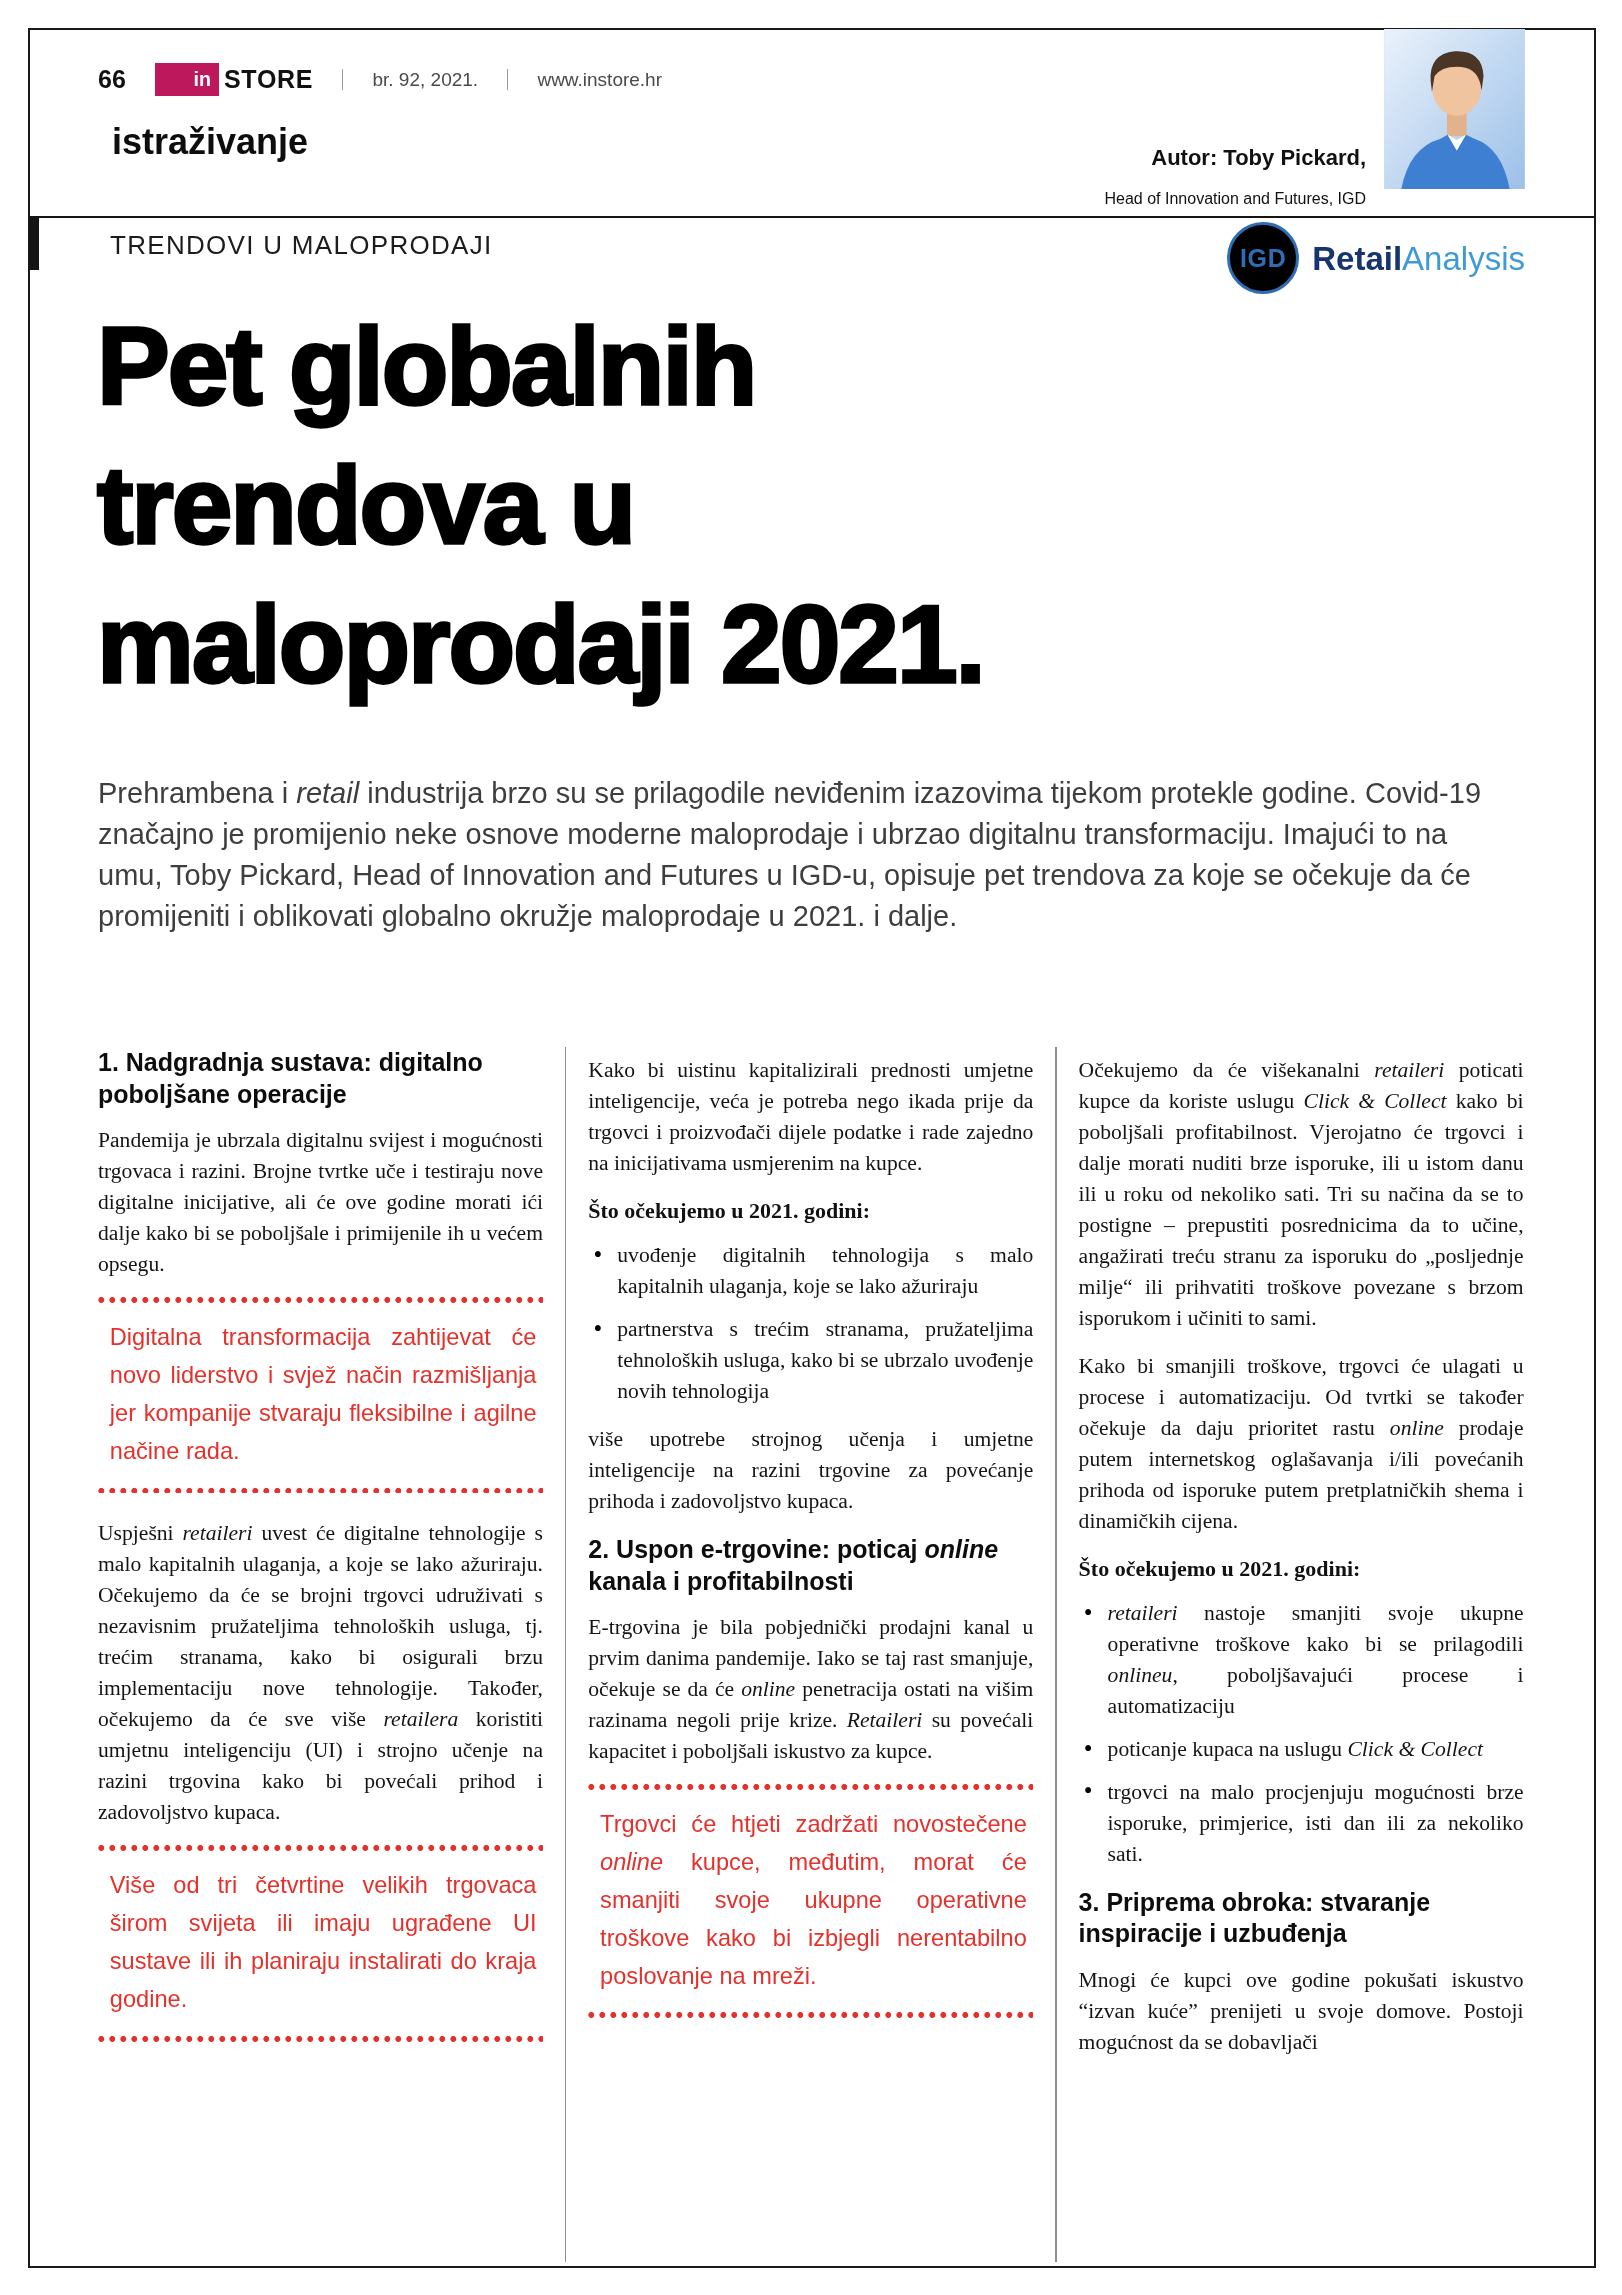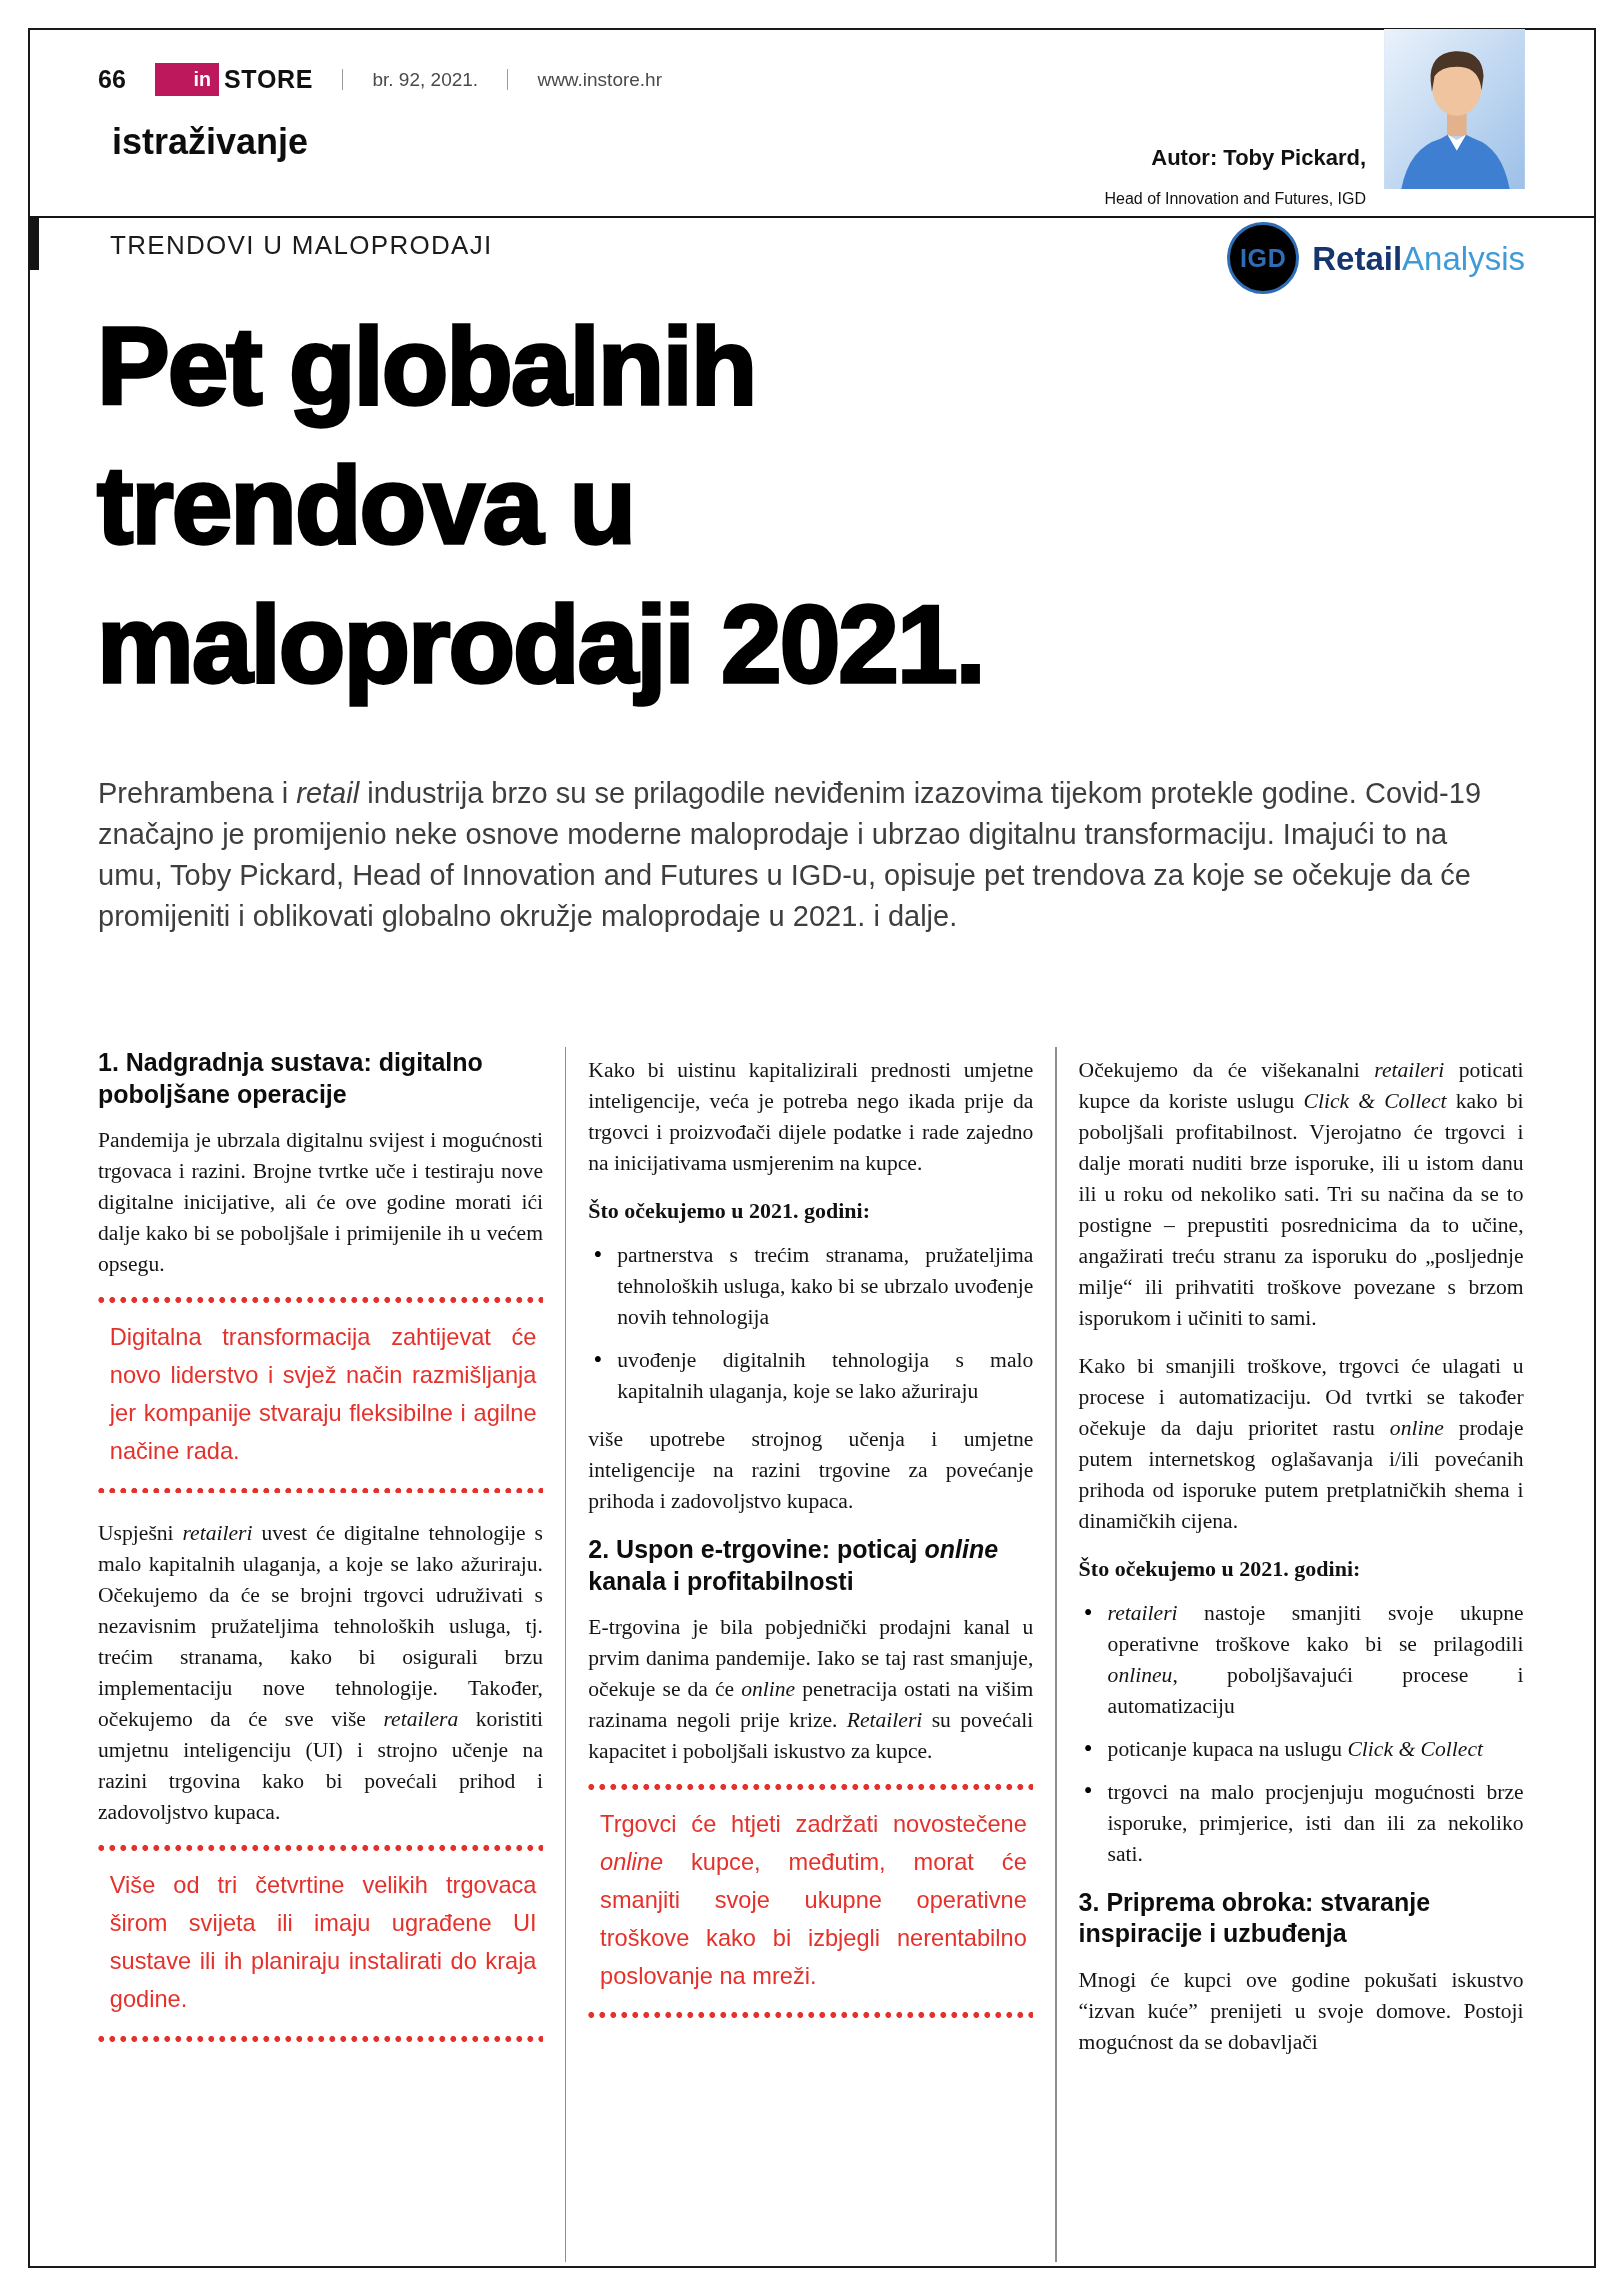--- a/index.html
+++ b/index.html
@@ -146,22 +146,22 @@
       <p class="body-p">Uspješni <i>retaileri</i> uvest će digitalne tehnologije s malo kapitalnih ulaganja, a koje se lako ažuriraju. Očekujemo da će se brojni trgovci udruživati s nezavisnim pružateljima tehnoloških usluga, tj. trećim stranama, kako bi osigurali brzu implementaciju nove tehnologije. Također, očekujemo da će sve više <i>retailera</i> koristiti umjetnu inteligenciju (UI) i strojno učenje na razini trgovina kako bi povećali prihod i zadovoljstvo kupaca.</p>
       <div class="quote">Više od tri četvrtine velikih trgovaca širom svijeta ili imaju ugrađene UI sustave ili ih planiraju instalirati do kraja godine.</div>
     </div>
 
     <div class="col-rule"></div>
 
     <div class="col">
       <p class="body-p">Kako bi uistinu kapitalizirali prednosti umjetne inteligencije, veća je potreba nego ikada prije da trgovci i proizvođači dijele podatke i rade zajedno na inicijativama usmjerenim na kupce.</p>
       <p class="subhead">Što očekujemo u 2021. godini:</p>
       <ul class="bullets">
+        <li>uvođenje digitalnih tehnologija s malo kapitalnih ulaganja, koje se lako ažuriraju</li>
         <li>partnerstva s trećim stranama, pružateljima tehnoloških usluga, kako bi se ubrzalo uvođenje novih tehnologija</li>
-        <li>uvođenje digitalnih tehnologija s malo kapitalnih ulaganja, koje se lako ažuriraju</li>
       </ul>
       <p class="body-p">više upotrebe strojnog učenja i umjetne inteligencije na razini trgovine za povećanje prihoda i zadovoljstvo kupaca.</p>
       <h2 class="col-heading mt">2. Uspon e-trgovine: poticaj <i>online</i> kanala i profitabilnosti</h2>
       <p class="body-p">E-trgovina je bila pobjednički prodajni kanal u prvim danima pandemije. Iako se taj rast smanjuje, očekuje se da će <i>online</i> penetracija ostati na višim razinama negoli prije krize. <i>Retaileri</i> su povećali kapacitet i poboljšali iskustvo za kupce.</p>
       <div class="quote">Trgovci će htjeti zadržati novostečene <i>online</i> kupce, međutim, morat će smanjiti svoje ukupne operativne troškove kako bi izbjegli nerentabilno poslovanje na mreži.</div>
     </div>
 
     <div class="col-rule"></div>
 
     <div class="col">

